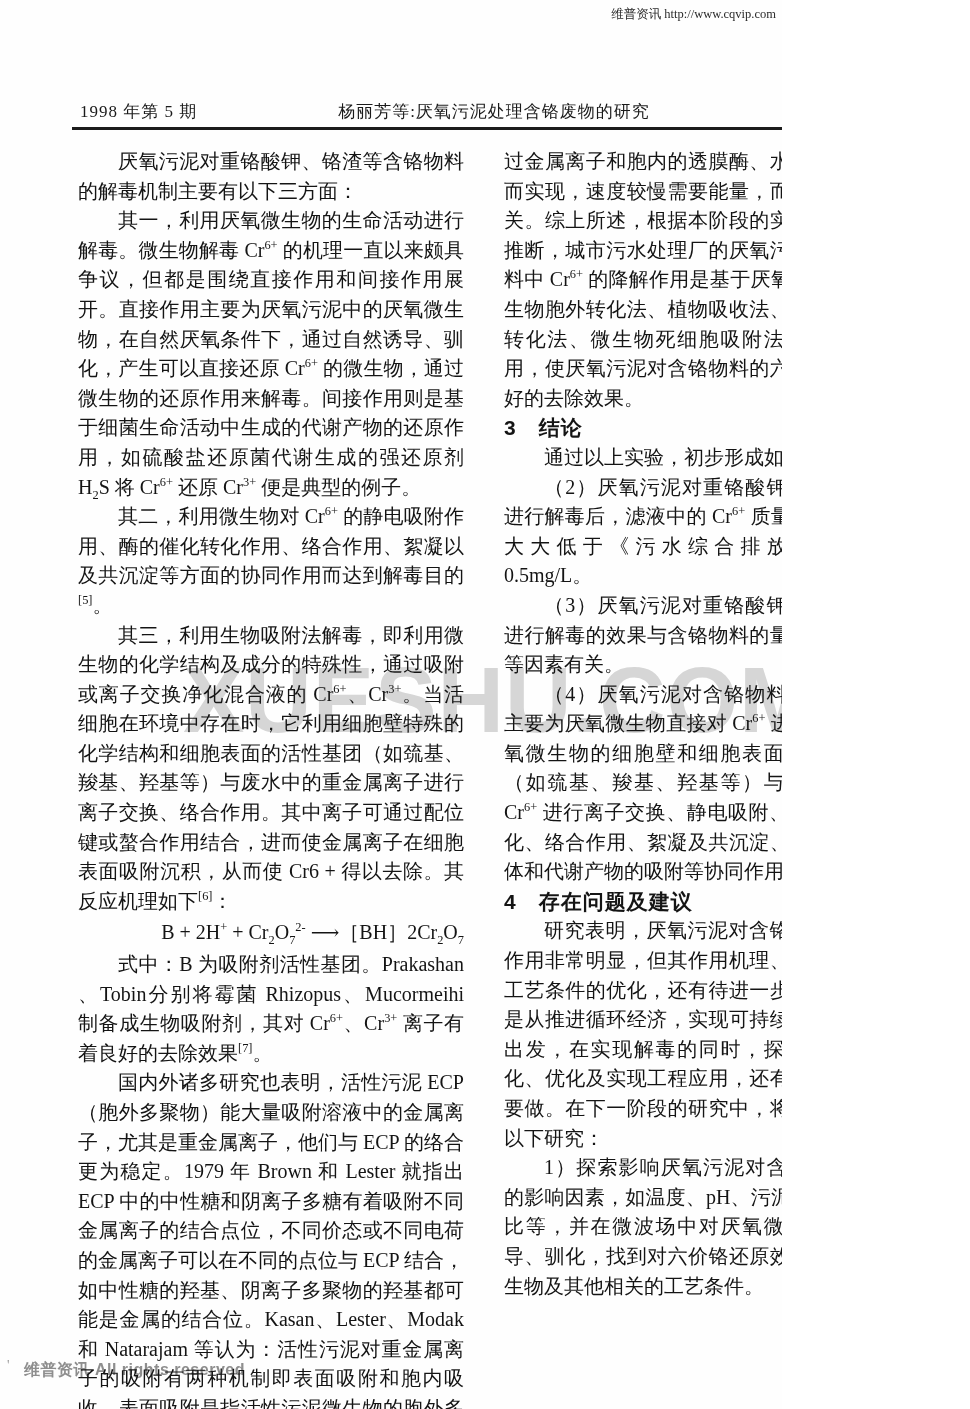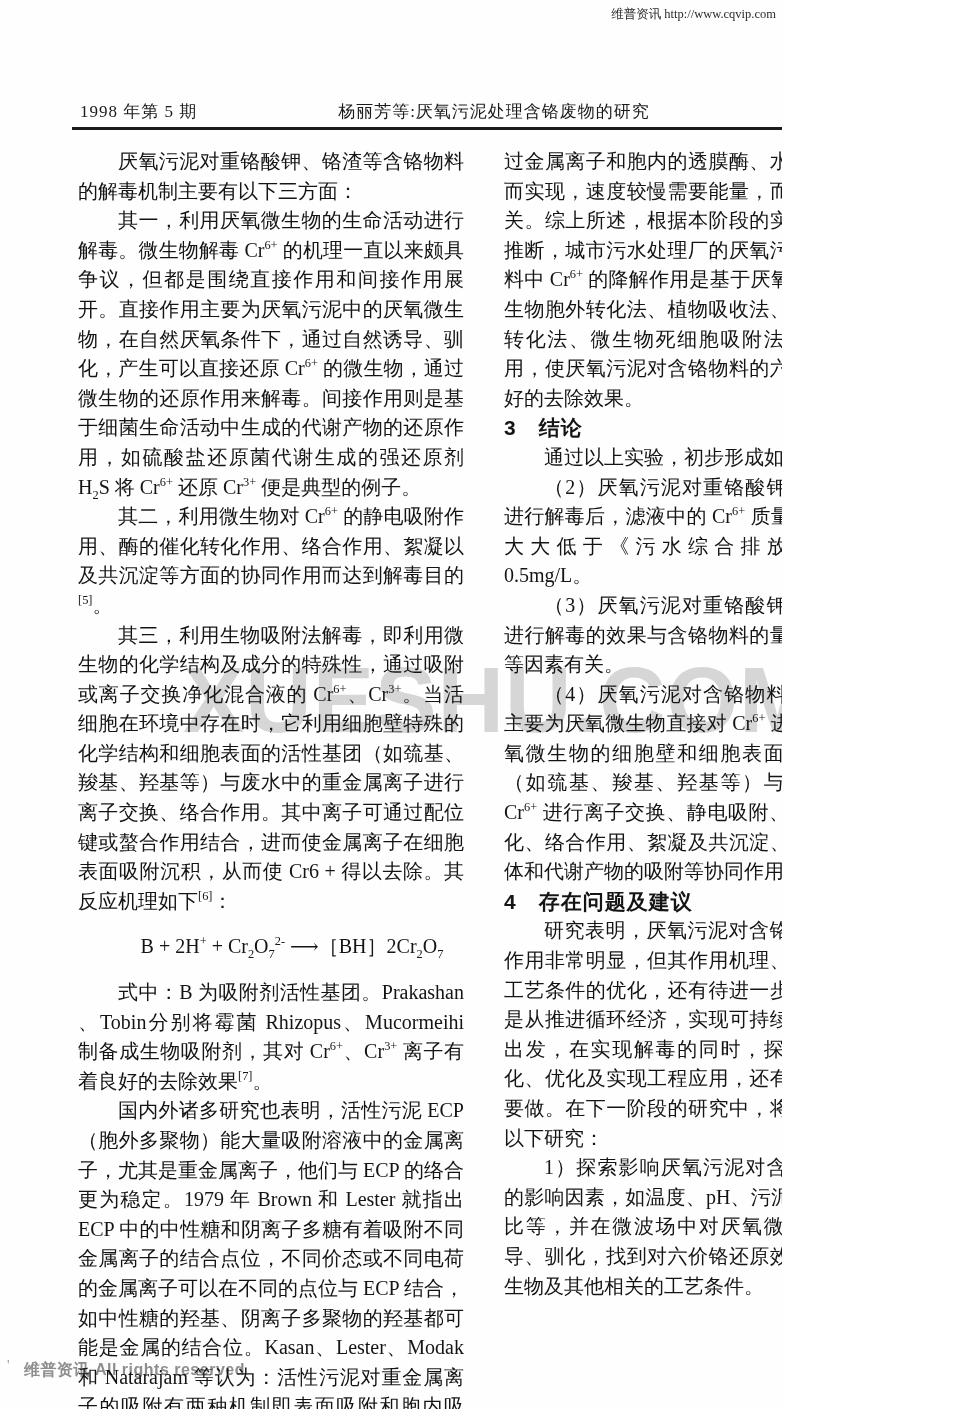--- a/index.html
+++ b/index.html
@@ -40,21 +40,21 @@
   
   .col{
     position:absolute;top:147px;z-index:1;
     font-size:20px;line-height:29.6px;
     text-align:justify;
   }
   .col-left{left:78px;width:386px;}
   .col-right{left:504px;width:388px;}
   .col p{margin:0;text-indent:2em;}
   .col p.noindent{text-indent:0;}
-  .col p.formula{text-indent:2.1em;text-align:center;margin:16px 0;}
+  .col p.formula{text-indent:2.1em;text-align:right;margin:2px 0;}
   .sec-heading{
     margin:15px 0 10px 0;text-indent:0 !important;
     font-family:"Liberation Sans","DejaVu Sans",sans-serif;
     font-weight:bold;font-size:21px;letter-spacing:1px;
     text-align:left;
   }
   sup,sub{font-size:62%;line-height:0;}
   
   .footer-artifact{
     position:absolute;left:7px;top:1358px;color:#9a9a9a;font-size:14px;

